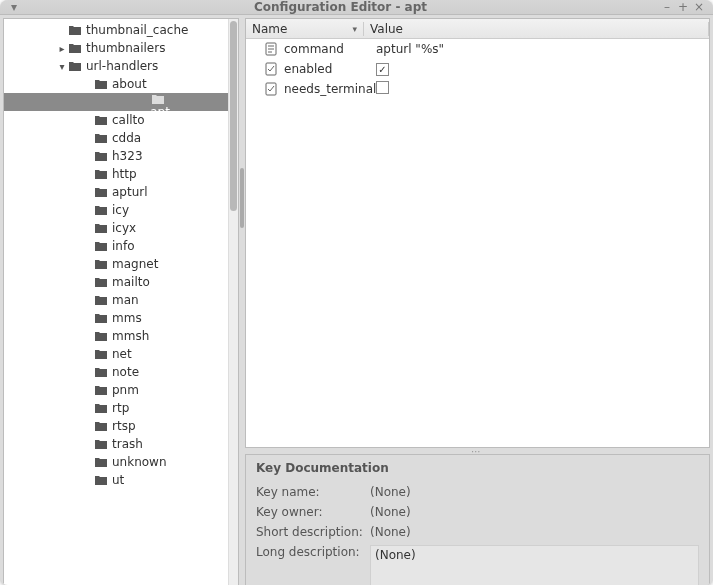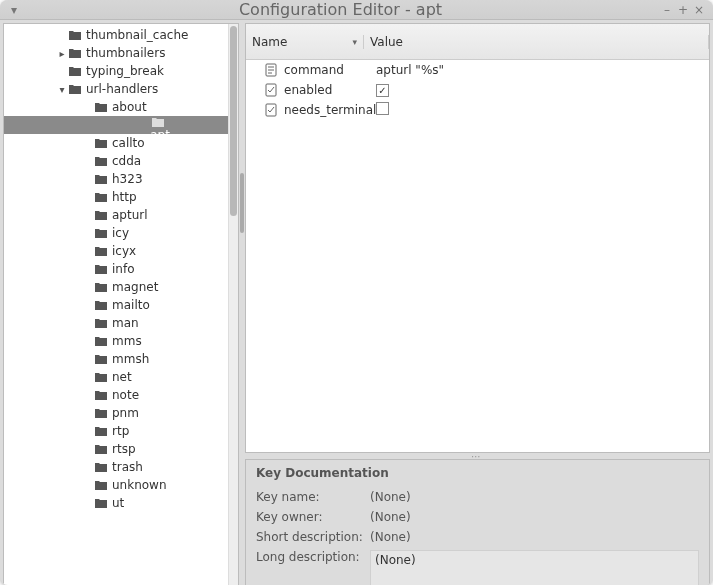--- a/index.html
+++ b/index.html
@@ -1,40 +1,40 @@
 <!DOCTYPE html>
 <html><head>
 <meta charset="utf-8">
 <style>
   * { box-sizing: border-box; font-family: "DejaVu Sans", "Liberation Sans", Arial, sans-serif; font-size: 12px; color: #333; }
   body { margin: 0; background: #fff; }
   .outer { width: 713px; height: 585px; background: #dcdcdc; border-radius: 8px; overflow: hidden; box-shadow: 0 1px 4px rgba(0,0,0,0.3); display: flex; flex-direction: column; }
   .titlebar { height: 22px; background: linear-gradient(#d6d6d6,#cfcfcf); display: flex; align-items: center; padding: 0 6px; border-bottom: 1px solid #bbb; position: relative; }
-  .titlebar .title { flex: 1; text-align: center; font-weight: normal; color: #666; font-size: 16px; }
+  .titlebar .title { flex: 1; text-align: center; font-weight: bold; color: #666; font-size: 12px; }
   .titlebar .ctl { width: 16px; text-align: center; color: #777; }
   .window-body { flex: 1; display: flex; flex-direction: column; padding: 3px; background: #dcdcdc; }
   .split { flex: 1; display: flex; gap: 6px; min-height: 0; }
   .left-panel { width: 236px; display: flex; flex-direction: column; border: 1px solid #bcbcbc; background: #fff; }
   .tree-scroll { flex: 1; overflow: hidden; position: relative; }
   .tree { padding: 2px 0; }
   .tree-row { display: flex; align-items: center; height: 18px; padding-left: 4px; white-space: nowrap; }
   .tree-row.selected { background: #8a8a8a; color: #fff; flex-direction: column; }
   .tree-row.selected span { color: #fff; }
   .expander { width: 12px; display: inline-flex; justify-content: center; color: #555; font-size: 10px; }
   .folder-icon { width: 14px; height: 12px; display: inline-flex; align-items: center; justify-content: center; margin-right: 4px; }
   .folder-icon svg { width: 14px; height: 12px; }
   .indent0 { padding-left: 52px; }
   .indent1 { padding-left: 78px; }
   .left-sb { position: absolute; right: 0; top: 0; bottom: 0; width: 10px; background: #eee; border-left: 1px solid #ddd; }
   .left-sb-thumb { position: absolute; left: 1px; right: 1px; top: 2px; height: 190px; background: #b8b8b8; border-radius: 4px; }
   .right-panel { flex: 1; display: flex; flex-direction: column; position: relative; }
   .grip { position: absolute; left: -5px; top: 0; bottom: 0; width: 4px; display: flex; align-items: flex-start; justify-content: center; }
   .grip::after { content: ""; display: block; width: 4px; height: 60px; margin-top: 150px; background: #aaa; border-radius: 2px; }
   .list-panel { height: 430px; border: 1px solid #bcbcbc; background: #fff; display: flex; flex-direction: column; }
-  .list-header { display: flex; height: 36px; background: linear-gradient(#f2f2f2,#e6e6e6); border-bottom: 1px solid #ccc; align-items: center; }
+  .list-header { display: flex; height: 20px; background: linear-gradient(#f2f2f2,#e6e6e6); border-bottom: 1px solid #ccc; align-items: center; }
   .col { display: flex; align-items: center; padding: 0 6px; border-right: 1px solid #ccc; color: #444; }
   .col.name { width: 118px; justify-content: space-between; }
   .col.value { flex: 1; }
   .sort-ind { font-size: 9px; color: #666; }
   .list-body { flex: 1; overflow: hidden; }
   .list-row { display: flex; align-items: center; height: 20px; padding-left: 18px; }
   .key-icon { width: 14px; height: 14px; display: inline-flex; margin-right: 6px; align-items: center; justify-content: center; }
   .key-icon svg { width: 12px; height: 14px; }
   .key-name { width: 90px; }
   .key-val { flex: 1; color: #444; padding-left: 2px; }
@@ -79,29 +79,20 @@
               <div class="tree-row indent0">
                 <span class="expander">▸</span>
                 <span class="folder-icon">
                   <svg viewBox="0 0 14 12">
                     <path d="M1 2h4l1 1h7v8H1z" fill="#555"></path>
                   </svg>
                 </span>
                 <span>thumbnailers</span>
               </div>
               <div class="tree-row indent0">
-                <span class="expander"></span>
-                <span class="folder-icon">
-                  <svg viewBox="0 0 14 12">
-                    <path d="M1 2h4l1 1h7v8H1z" fill="#555"></path>
-                  </svg>
-                </span>
-                <span>typing_break</span>
-              </div>
-              <div class="tree-row indent0">
                 <span class="expander">▾</span>
                 <span class="folder-icon">
                   <svg viewBox="0 0 14 12">
                     <path d="M1 2h4l1 1h7v8H1z" fill="#555"></path>
                   </svg>
                 </span>
                 <span>url-handlers</span>
               </div>
               <div class="tree-row indent1">
                 <span class="expander"></span>

